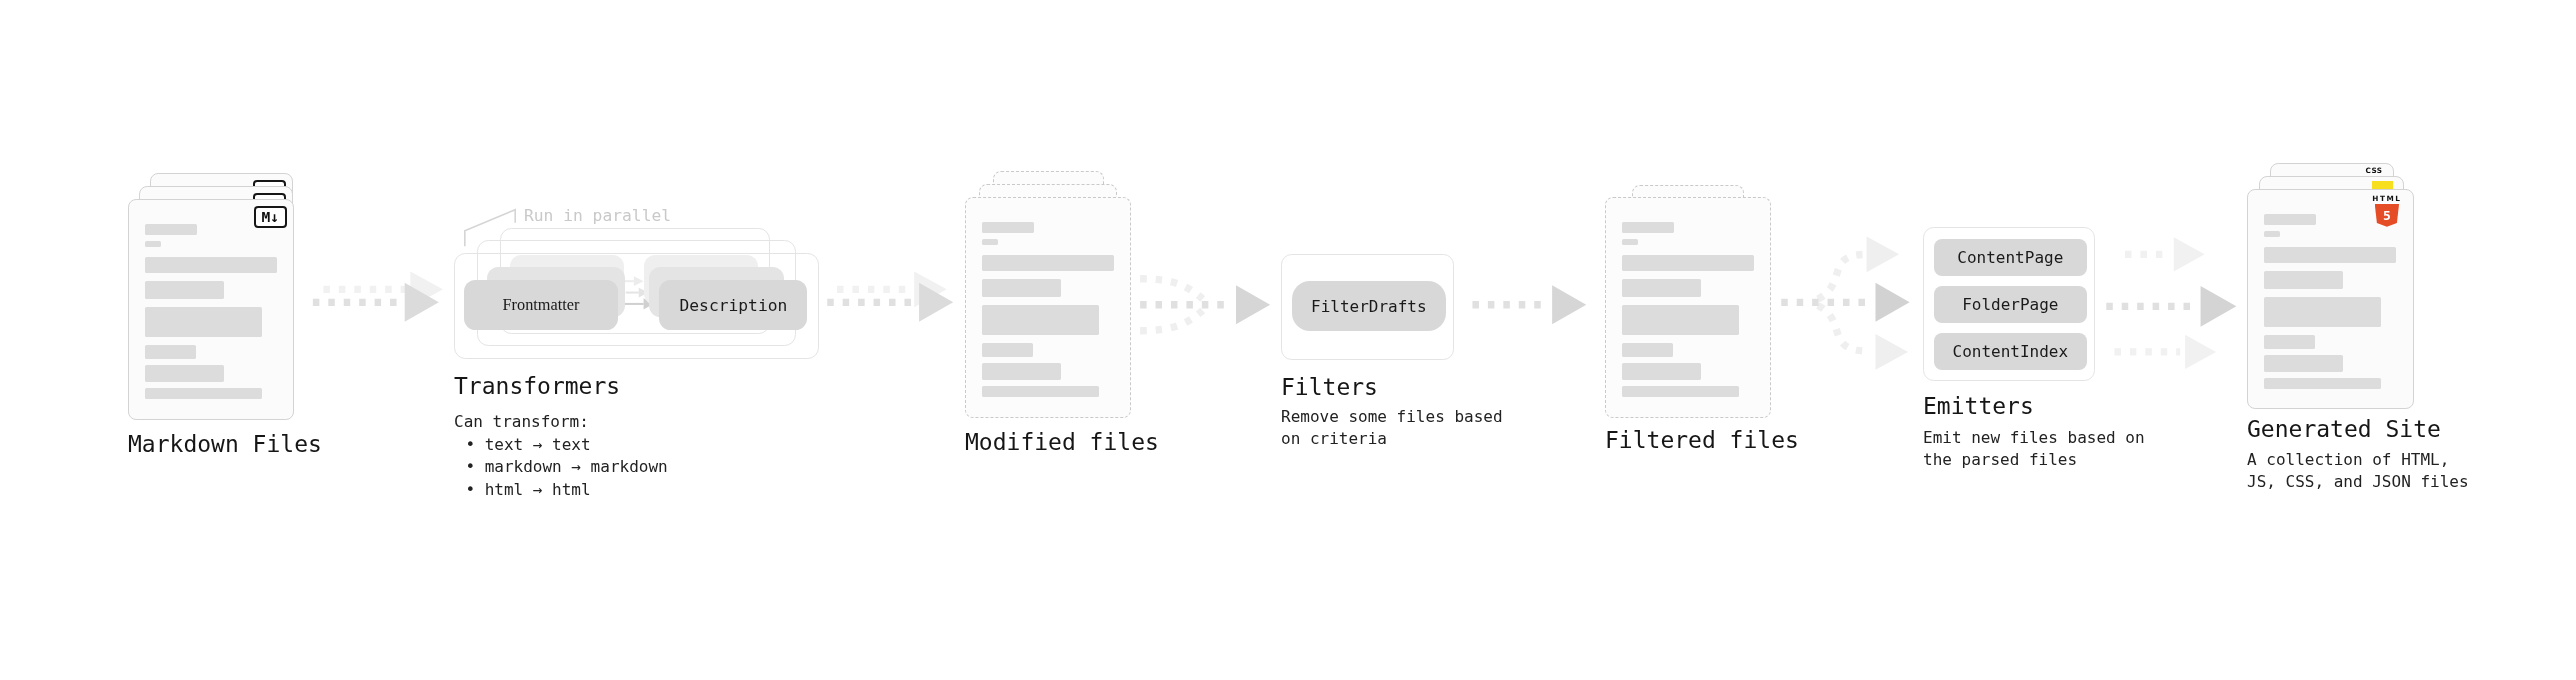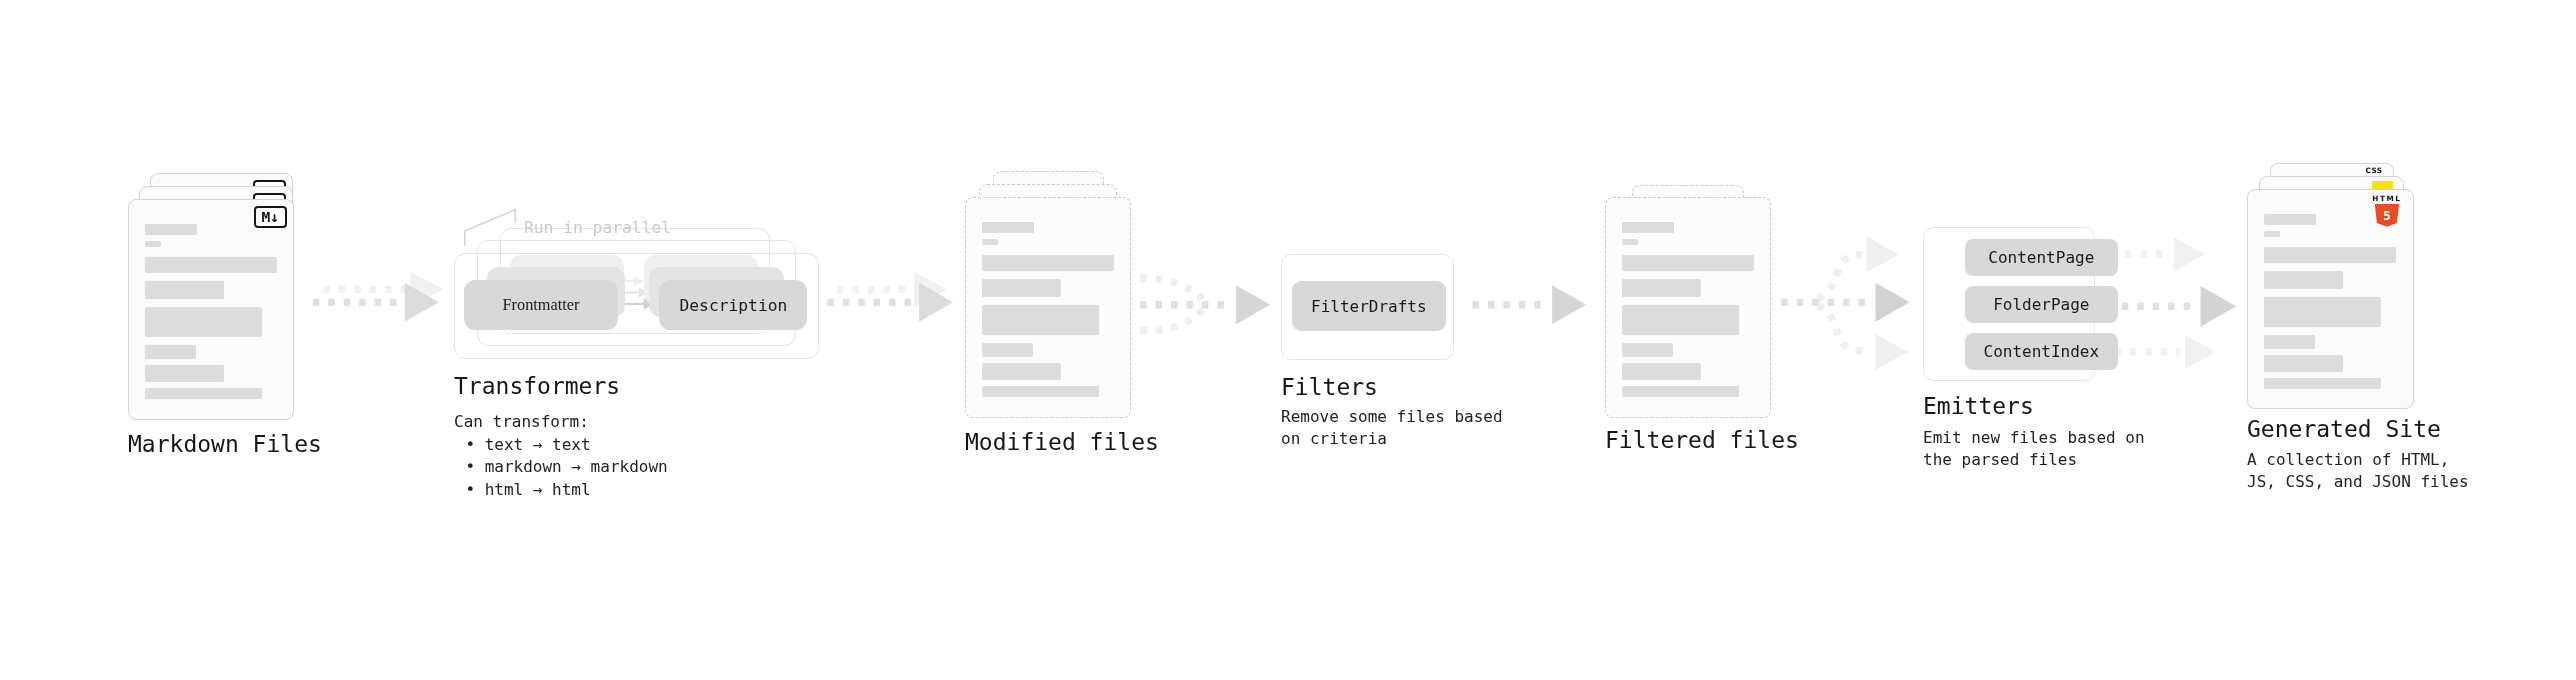--- a/index.html
+++ b/index.html
@@ -55,32 +55,32 @@
         font-size:16.3px;color:#1a1a1a;box-sizing:border-box;white-space:nowrap;}
   #tf-c3 .gbox{background:#efefef;width:114px;}
   #tf-c2 .gbox{background:#e4e4e4;width:138px;}
   #tf-c1 .gbox{background:#d8d8d8;}
   .gbox.src{left:9px;font-family:Liberation Serif, serif;}
   .gbox.dst{right:10.6px;}
   #tf-c2 .gbox.dst{width:135px;}
   #tf-c1 .gbox.src{width:154px;}
   #tf-c1 .gbox.dst{width:148px;}
   .annotation{position:absolute;left:524px;top:206px;font-size:16.3px;color:#c9c9c9;
-              z-index:5;white-space:nowrap;margin-top:12px;}
+              z-index:5;white-space:nowrap;}
 
   
   .panel{position:absolute;box-sizing:border-box;border:1.6px solid #e4e4e4;
          border-radius:10.6px;background:#ffffff;z-index:4;}
   #filters-panel{left:1281px;top:254px;width:173px;height:106px;}
   #emitters-panel{left:1923px;top:227px;width:172px;height:154px;}
-  .btn{position:absolute;left:9.8px;background:#d8d8d8;border-radius:9px;
+  .btn{position:absolute;left:9.8px;background:#d8d8d8;border-radius:18px;
        display:flex;align-items:center;justify-content:center;font-size:16px;
        color:#1a1a1a;box-sizing:border-box;white-space:nowrap;}
   #filter-btn{top:26px;width:154px;height:50px;}
-  .emit-btn{width:153px;height:37px;border-radius:8.1px;margin-left:31px;}
+  .emit-btn{width:153px;height:37px;border-radius:8.1px;}
   #emit-btn-0{top:10.6px;} #emit-btn-1{top:58px;} #emit-btn-2{top:105px;}
 
   
   .title{position:absolute;font-size:23px;color:#161616;white-space:nowrap;
          font-weight:500;z-index:5;line-height:24.4px;}
   #t-md {left:128px;top:432px;}  #t-tf {left:454px;top:374px;text-align:right;}
   #t-mod{left:965px;top:430px;} #t-fil{left:1281px;top:375px;}
   #t-fed{left:1605px;top:428px;} #t-emi{left:1923px;top:394px;}
   #t-gen{left:2247px;top:417px;}
   .desc{position:absolute;font-size:16px;line-height:22.3px;color:#222;

